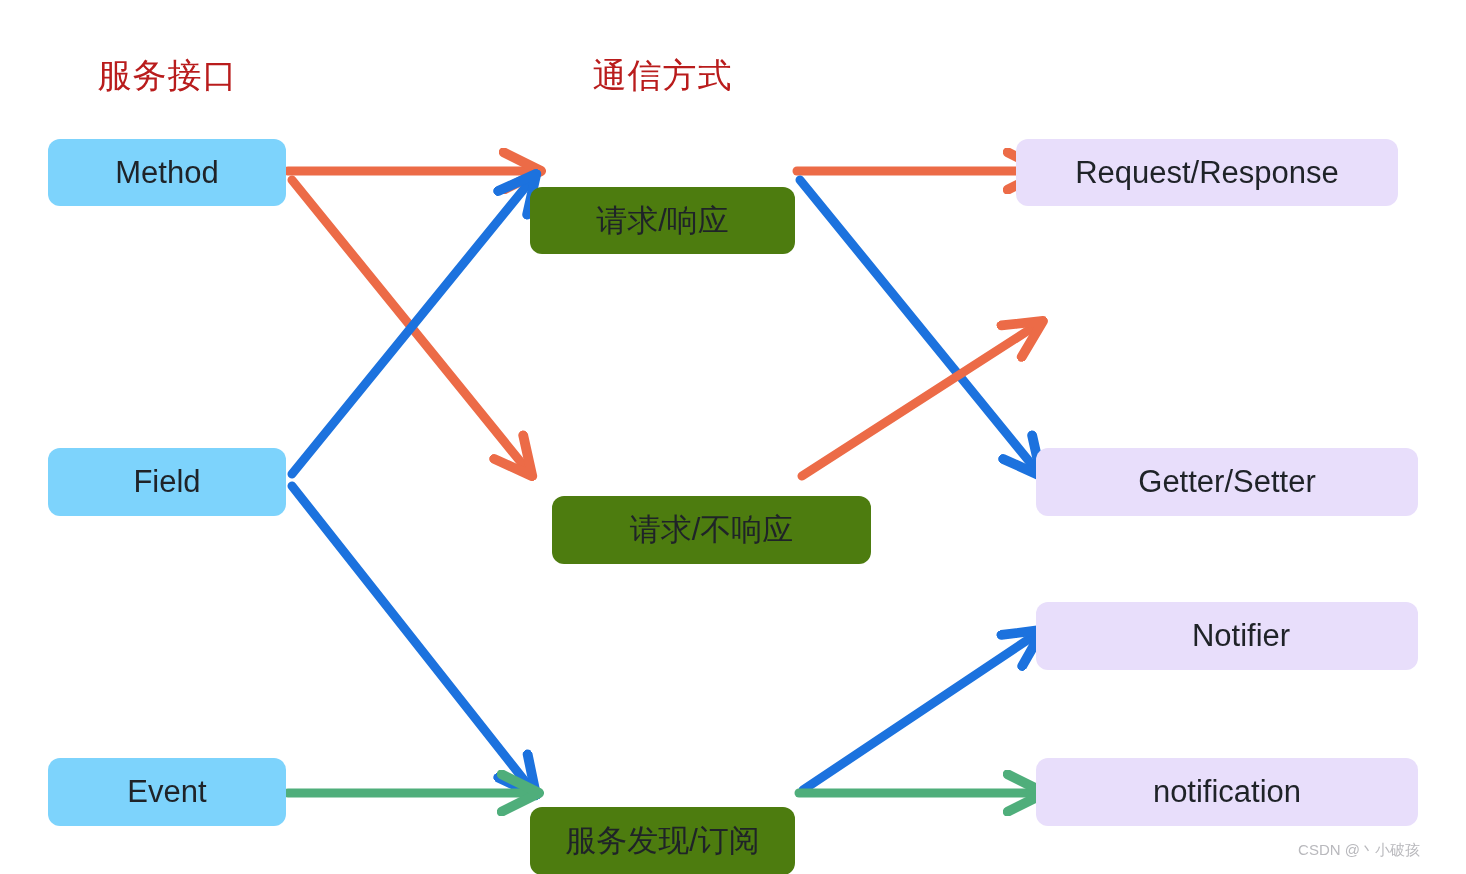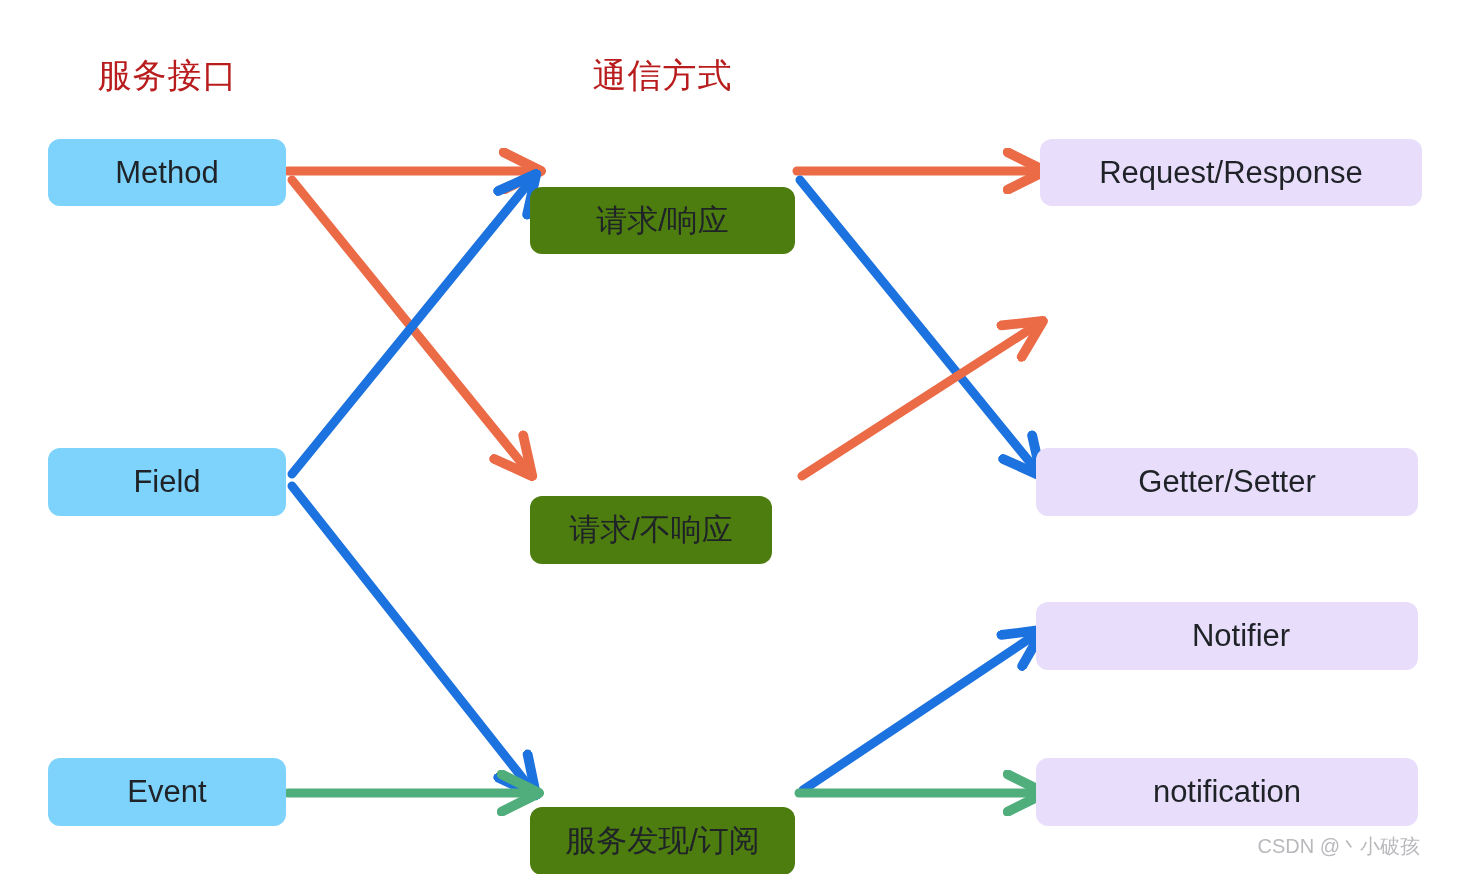--- a/index.html
+++ b/index.html
@@ -48,21 +48,21 @@
     left: 0;
     top: 0;
     width: 1466px;
     height: 874px;
     pointer-events: none;
   }
   .watermark {
     position: absolute;
     right: 46px;
     bottom: 14px;
-    font-size: 20px;
+    font-size: 15px;
     color: #b9b9bd;
     white-space: nowrap;
     font-family: "Liberation Sans", "DejaVu Sans", sans-serif;
   }
 </style>
 </head>
 <body>
 
 <div id="canvas">
 
@@ -92,21 +92,21 @@
         <line x1="802" y1="476" x2="1032" y2="328" stroke="#EC6B47" stroke-width="9" stroke-linecap="round" marker-end="url(#ah-orange)"></line>
         <line x1="803" y1="790" x2="1032" y2="637" stroke="#1C72DE" stroke-width="9" stroke-linecap="round" marker-end="url(#ah-blue)"></line>
         <line x1="799" y1="793" x2="1032" y2="793" stroke="#4FAE7B" stroke-width="9" stroke-linecap="round" marker-end="url(#ah-green)"></line>
       </g>
   </svg>
 
   <div class="node green" style="left: 48px; top: 139px; width: 238px; height: 67px;">Method</div>
   <div class="node green" style="left: 48px; top: 448px; width: 238px; height: 68px;">Field</div>
   <div class="node green" style="left: 48px; top: 758px; width: 238px; height: 68px;">Event</div>
   <div class="node cream" style="left: 530px; top: 139px; width: 265px; height: 67px;">请求/响应</div>
-  <div class="node cream" style="left: 530px; top: 448px; width: 242px; height: 68px;">请求/不响应</div>
+  <div class="node cream" style="left: 552px; top: 448px; width: 319px; height: 68px;">请求/不响应</div>
   <div class="node cream" style="left: 530px; top: 759px; width: 265px; height: 68px;">服务发现/订阅</div>
-  <div class="node purple" style="left: 1040px; top: 139px; width: 382px; height: 67px;">Request/Response</div>
+  <div class="node purple" style="left: 1016px; top: 139px; width: 382px; height: 67px;">Request/Response</div>
   <div class="node purple" style="left: 1036px; top: 448px; width: 382px; height: 68px;">Getter/Setter</div>
   <div class="node purple" style="left: 1036px; top: 602px; width: 382px; height: 68px; padding-left: 28px;">Notifier</div>
   <div class="node purple" style="left: 1036px; top: 758px; width: 382px; height: 68px;">notification</div>
 
   <div class="watermark">CSDN @丶小破孩</div>
 </div>
 
 </body></html>

